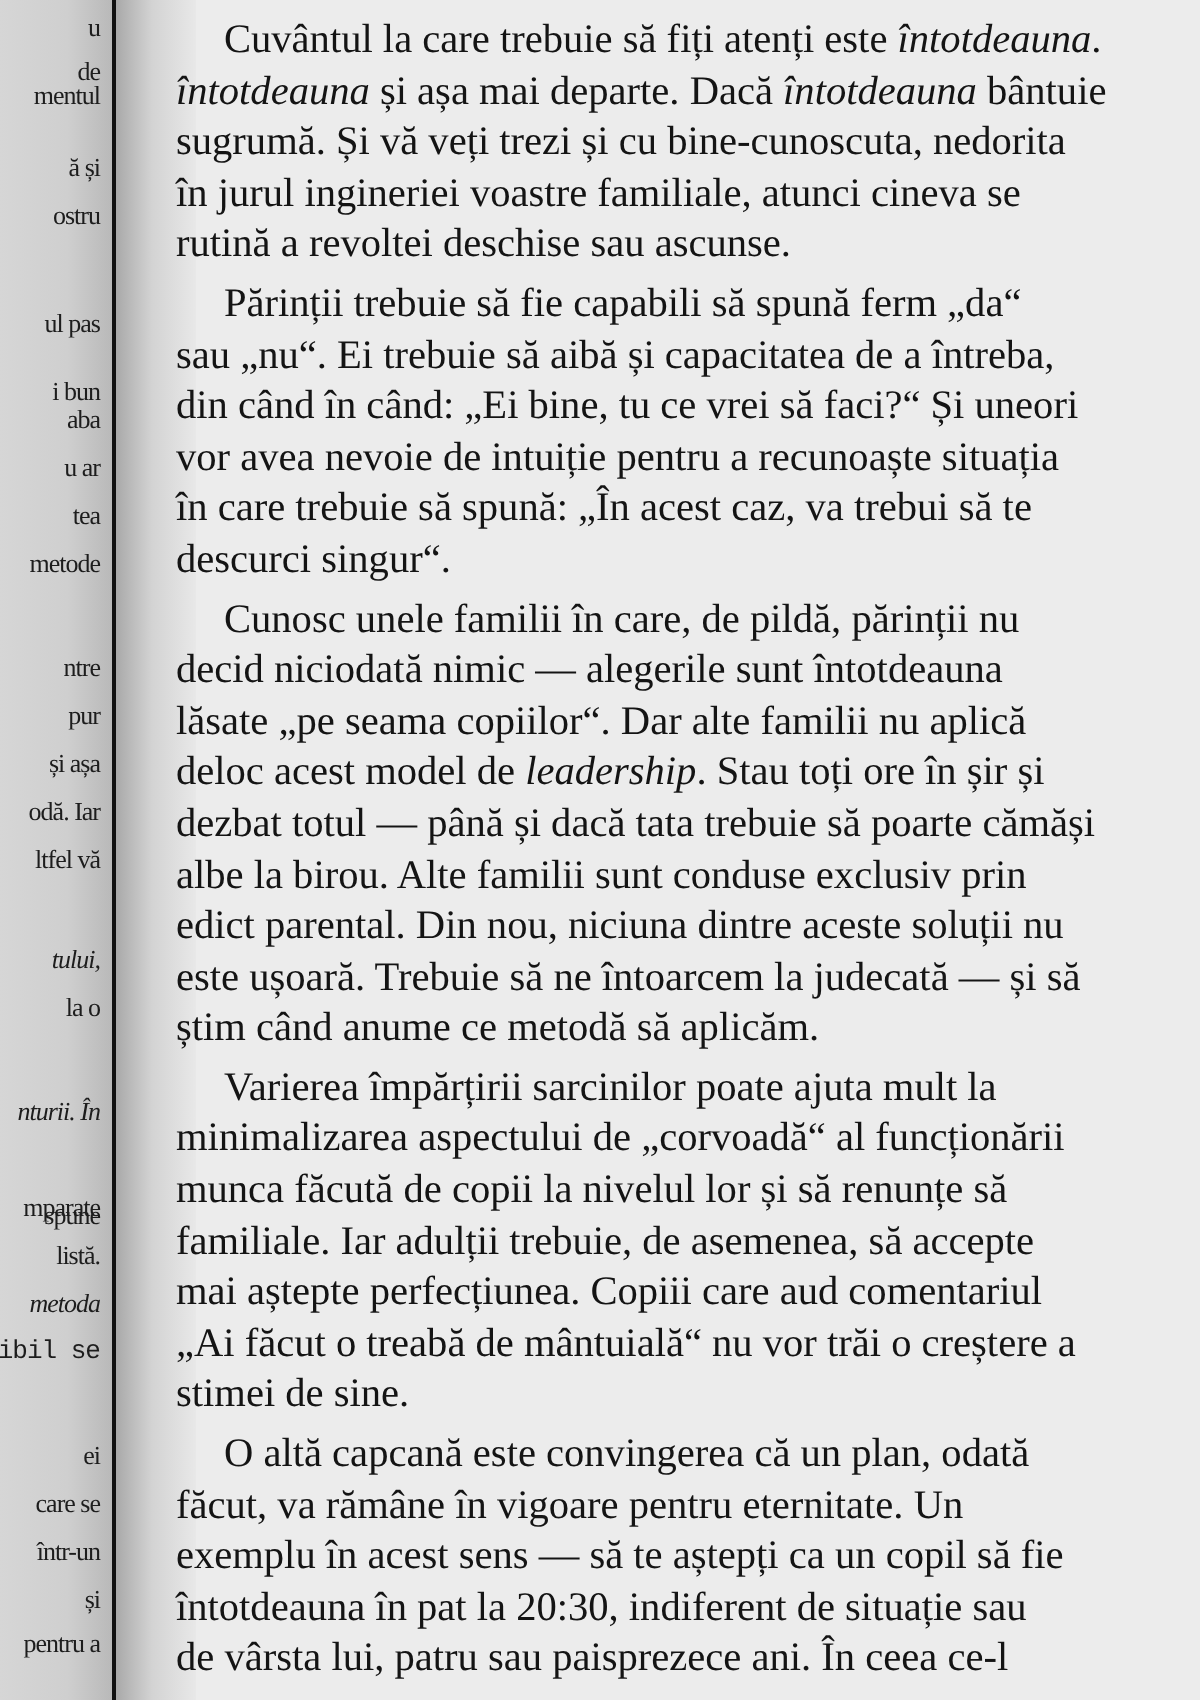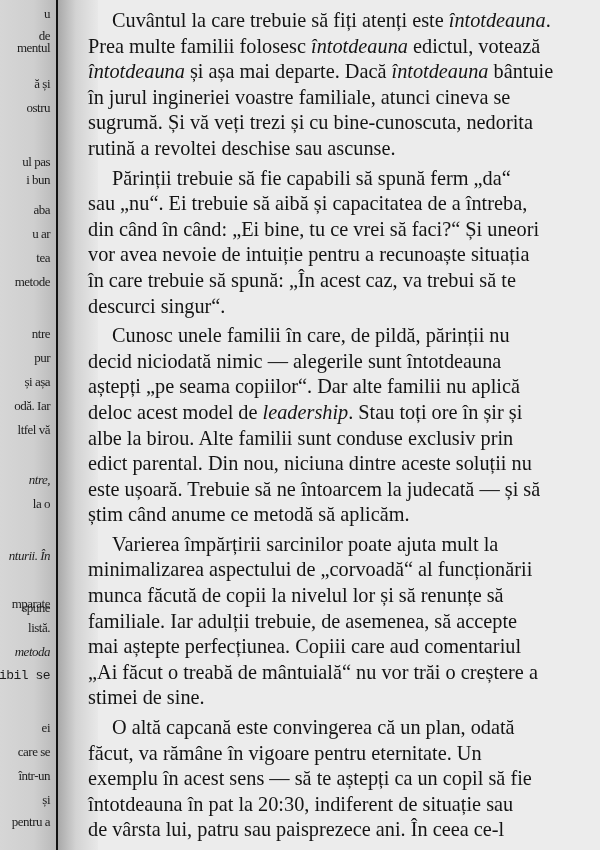--- a/index.html
+++ b/index.html
@@ -44,70 +44,70 @@
 </head>
 <body>
 
 <div class="left-page" id="left-page">
     <span class="left-frag" style="top: 6px;">u</span>
     <span class="left-frag" style="top: 28px;">de</span>
     <span class="left-frag" style="top: 40px;">mentul</span>
     <span class="left-frag" style="top: 76px;">ă și</span>
     <span class="left-frag" style="top: 100px;">ostru</span>
     <span class="left-frag" style="top: 154px;">ul pas</span>
-    <span class="left-frag" style="top: 172px;">i bun</span>
+    <span class="left-frag" style="top: 188px;">i bun</span>
     <span class="left-frag" style="top: 202px; text-align: right;">aba</span>
     <span class="left-frag" style="top: 226px;">u ar</span>
     <span class="left-frag" style="top: 250px;">tea</span>
     <span class="left-frag" style="top: 274px;">metode</span>
     <span class="left-frag" style="top: 326px;">ntre</span>
     <span class="left-frag" style="top: 350px;">pur</span>
     <span class="left-frag" style="top: 374px;">și așa</span>
     <span class="left-frag" style="top: 398px;">odă. Iar</span>
     <span class="left-frag" style="top: 422px;">ltfel vă</span>
-    <span class="left-frag it" style="top: 472px;">ntre,</span>
+    <span class="left-frag it" style="top: 472px;">tului,</span>
     <span class="left-frag" style="top: 496px;">la o</span>
     <span class="left-frag it" style="top: 548px;">nturii. În</span>
     <span class="left-frag" style="top: 600px;">spune</span>
     <span class="left-frag" style="top: 596px;">mparate</span>
     <span class="left-frag" style="top: 620px;">listă.</span>
     <span class="left-frag it" style="top: 644px;">metoda</span>
     <span class="left-frag" style="top: 668px; font-family: Liberation Mono, monospace;">nibil se</span>
     <span class="left-frag" style="top: 720px;">ei</span>
     <span class="left-frag" style="top: 744px;">care se</span>
     <span class="left-frag" style="top: 768px;">într-un</span>
     <span class="left-frag" style="top: 792px;">și</span>
     <span class="left-frag" style="top: 814px;">pentru a</span>
   </div>
 <div class="gutter"></div>
 <div class="gutter-shadow"></div>
 
 <div class="page">
   <div class="text" id="page-text">
       <div class="para" style="text-indent: 0px;">
         <span class="line" style="padding-left: 24px;"><span>Cuvântul la care trebuie să fiți atenți este </span><em>întotdeauna</em><span>.</span></span>
-        <span class="line"><span>Prea multe familii folosesc </span><em>întotdeauna</em><span> edictul, votează</span></span>
         <span class="line"><em>întotdeauna</em><span> și așa mai departe. Dacă </span><em>întotdeauna</em><span> bântuie</span></span>
+        <span class="line"><span>sugrumă. Și vă veți trezi și cu bine-cunoscuta, nedorita</span></span>
         <span class="line"><span>în jurul ingineriei voastre familiale, atunci cineva se</span></span>
-        <span class="line"><span>sugrumă. Și vă veți trezi și cu bine-cunoscuta, nedorita</span></span>
         <span class="line"><span>rutină a revoltei deschise sau ascunse.</span></span>
       </div>
       <div class="para" style="text-indent: 0px;">
         <span class="line" style="padding-left: 24px;"><span>Părinții trebuie să fie capabili să spună ferm „da“</span></span>
         <span class="line"><span>sau „nu“. Ei trebuie să aibă și capacitatea de a întreba,</span></span>
         <span class="line"><span>din când în când: „Ei bine, tu ce vrei să faci?“ Și uneori</span></span>
         <span class="line"><span>vor avea nevoie de intuiție pentru a recunoaște situația</span></span>
         <span class="line"><span>în care trebuie să spună: „În acest caz, va trebui să te</span></span>
         <span class="line"><span>descurci singur“.</span></span>
       </div>
       <div class="para" style="text-indent: 0px;">
         <span class="line" style="padding-left: 24px;"><span>Cunosc unele familii în care, de pildă, părinții nu</span></span>
         <span class="line"><span>decid niciodată nimic — alegerile sunt întotdeauna</span></span>
-        <span class="line"><span>aștepți „pe seama copiilor“. Dar alte familii nu aplică</span></span>
+        <span class="line"><span>lăsate „pe seama copiilor“. Dar alte familii nu aplică</span></span>
         <span class="line"><span>deloc acest model de </span><em>leadership</em><span>. Stau toți ore în șir și</span></span>
+        <span class="line"><span>dezbat totul — până și dacă tata trebuie să poarte cămăși</span></span>
         <span class="line"><span>albe la birou. Alte familii sunt conduse exclusiv prin</span></span>
         <span class="line"><span>edict parental. Din nou, niciuna dintre aceste soluții nu</span></span>
         <span class="line"><span>este ușoară. Trebuie să ne întoarcem la judecată — și să</span></span>
         <span class="line"><span>știm când anume ce metodă să aplicăm.</span></span>
       </div>
       <div class="para" style="text-indent: 0px;">
         <span class="line" style="padding-left: 24px;"><span>Varierea împărțirii sarcinilor poate ajuta mult la</span></span>
         <span class="line"><span>minimalizarea aspectului de „corvoadă“ al funcționării</span></span>
         <span class="line"><span>munca făcută de copii la nivelul lor și să renunțe să</span></span>
         <span class="line"><span>familiale. Iar adulții trebuie, de asemenea, să accepte</span></span>

